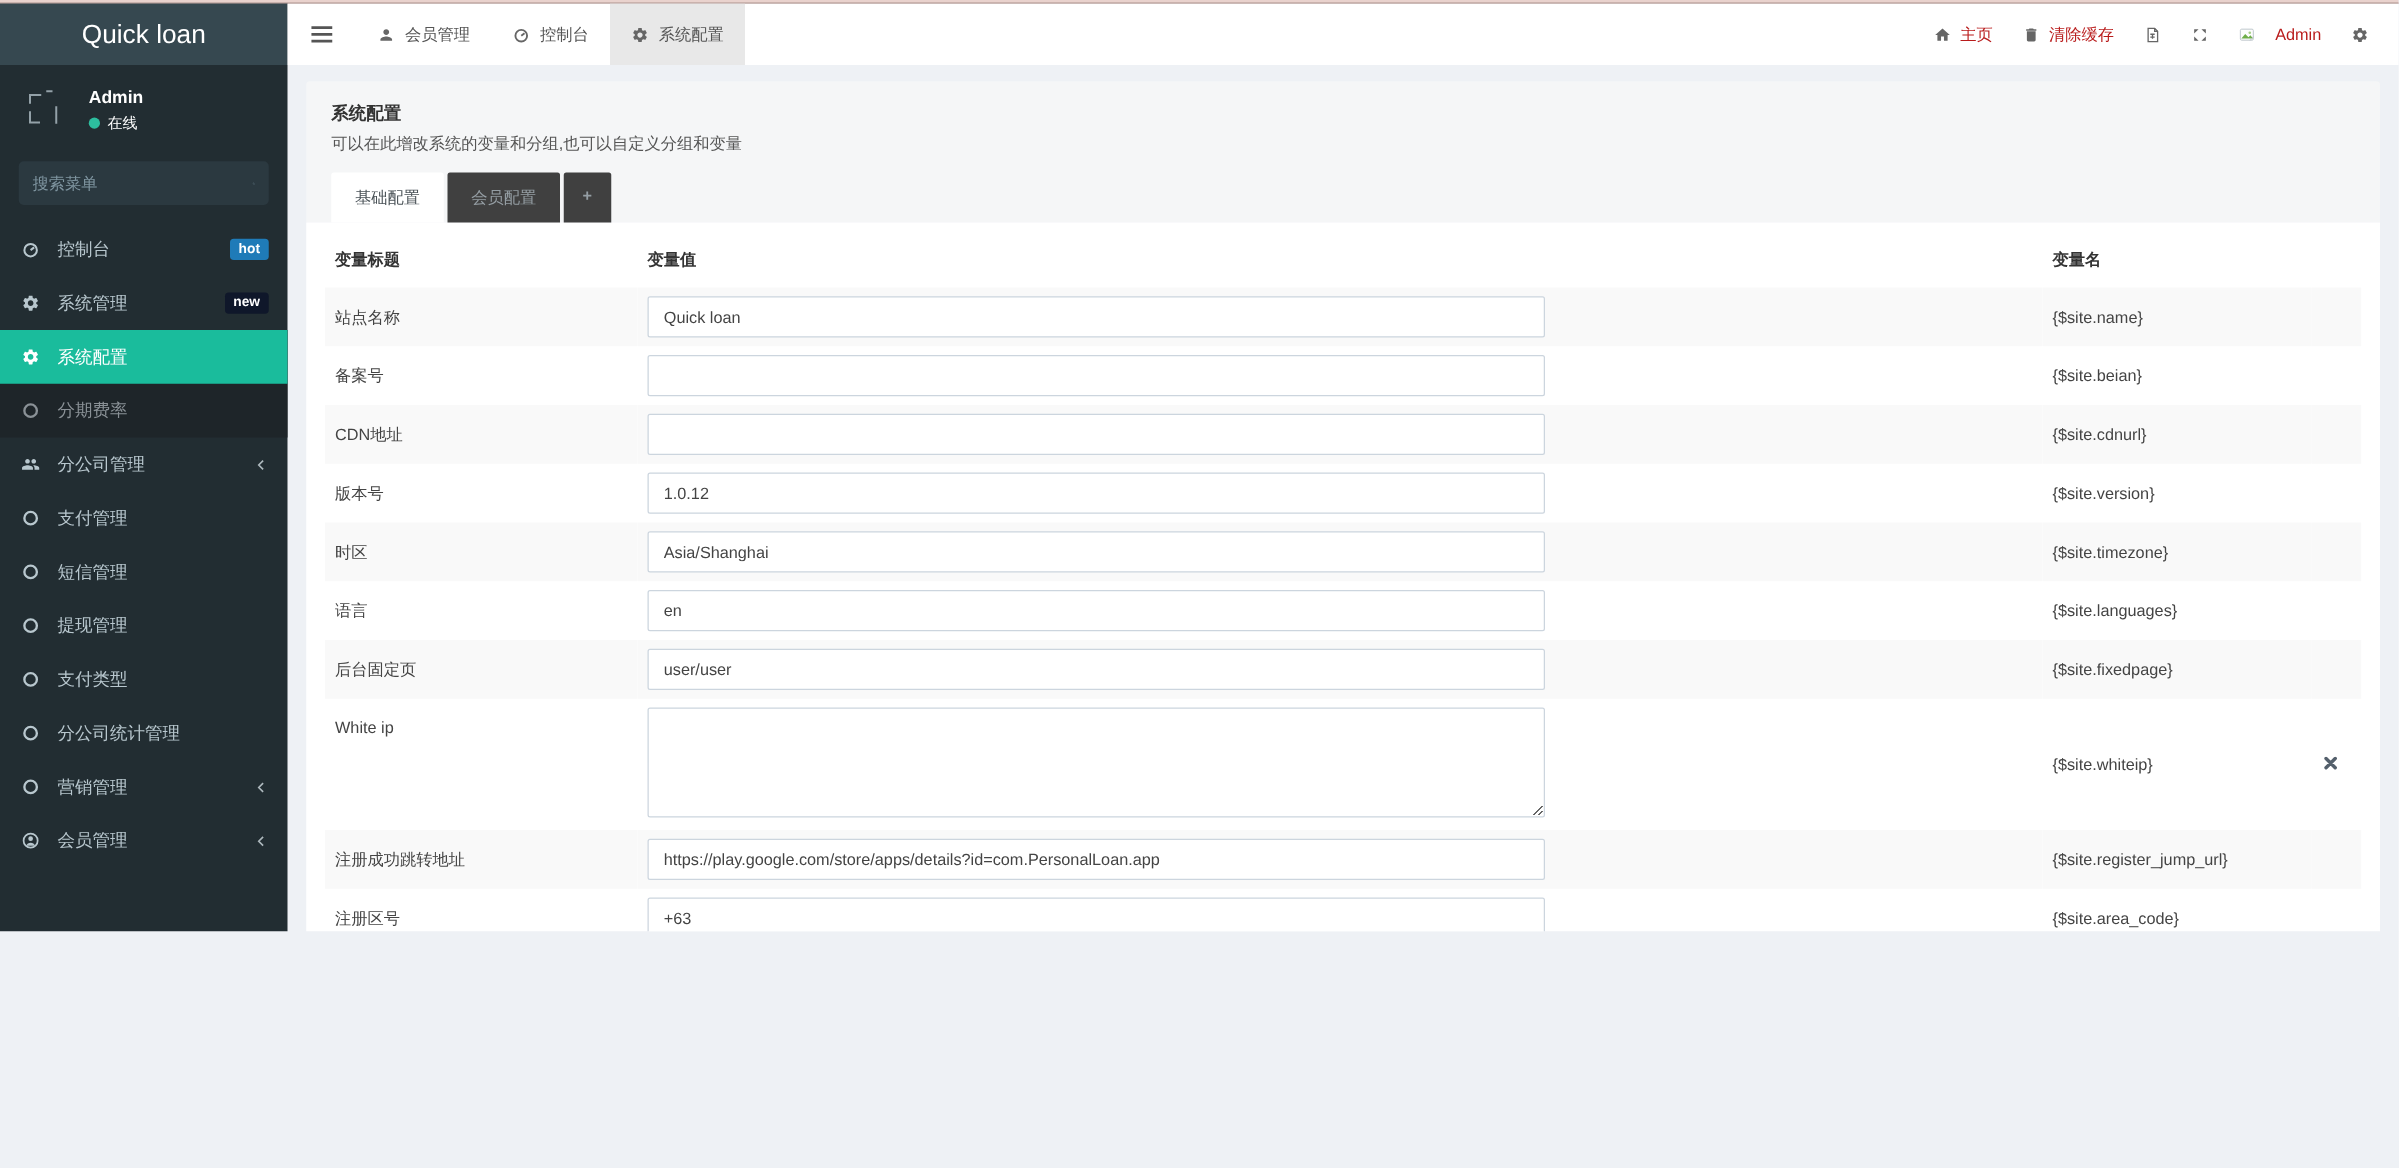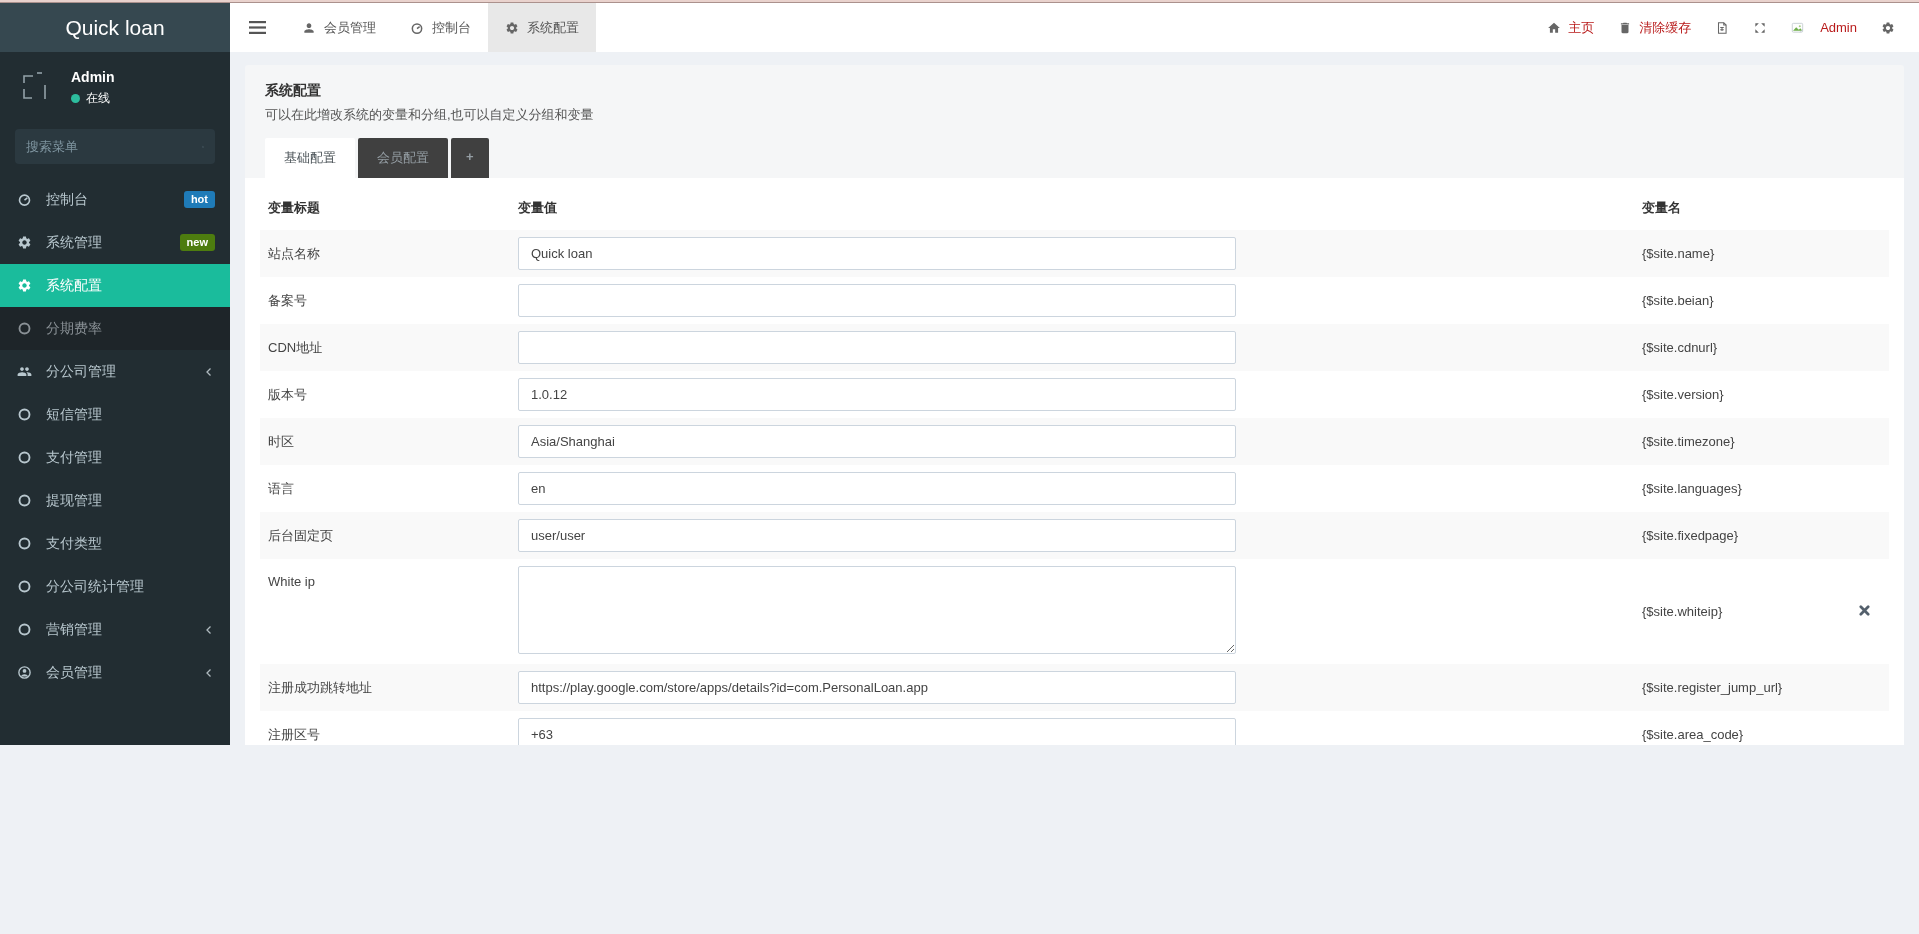--- a/index.html
+++ b/index.html
@@ -20,21 +20,21 @@
   .search-box { margin:6px 15px 14px 15px; background:#2b3940; border-radius:4px; height:35px; display:flex; align-items:center; padding:0 11px; }
   .search-box input { flex:1; background:transparent; border:none; outline:none; color:#f97316; font-size:13px; font-family:inherit; }
   .search-box input::placeholder { color:#7f95a0; }
   .search-icon { width:14px; height:14px; color:#7f95a0; }
   .menu { flex:1; }
   .mi { height:43px; display:flex; align-items:center; padding:0 15px; gap:13px; font-size:14px; cursor:pointer; color:#b8c7ce; }
   .mi-icon { width:18px; min-width:18px; height:16px; display:flex; align-items:center; justify-content:center; }
   .mi-icon svg { width:15px; height:15px; }
   .badge { margin-left:auto; font-size:11px; font-weight:bold; color:#fff; padding:2px 7px; border-radius:3px; line-height:1.2; }
   .badge-hot { background:#1f7bb8; }
-  .badge-new { background:#4d7c0f; }
+  .badge-new { background:#0f172a; }
   .chev { margin-left:auto; width:12px; height:12px; color:#aeb9be; }
   .submenu { background:#1e2529; }
   .submenu .mi { color:#8a9196; }
   .submenu .mi.active { background:#1abc9c; color:#fff; }
 
   
   .main { flex:1; display:flex; flex-direction:column; }
   .topnav { height:49px; background:#fff; display:flex; align-items:stretch; }
   .hamburger { display:flex; align-items:center; padding:0 19px; cursor:pointer; color:#555; }
   .nav-tab { display:flex; align-items:center; gap:8px; padding:0 17px; color:#555; cursor:pointer; font-size:13px; }
@@ -155,29 +155,29 @@
         <svg class="chev" viewBox="0 0 24 24" fill="none" stroke="currentColor" stroke-width="2.6">
             <path d="M15 5 L8 12 L15 19"></path>
           </svg>
       </div>
       <div class="mi">
         <span class="mi-icon">
             <svg viewBox="0 0 24 24" fill="none" stroke="currentColor" stroke-width="3">
               <circle cx="12" cy="12" r="8"></circle>
             </svg>
           </span>
+        <span>支付管理</span>
+      </div>
+      <div class="mi">
+        <span class="mi-icon">
+            <svg viewBox="0 0 24 24" fill="none" stroke="currentColor" stroke-width="3">
+              <circle cx="12" cy="12" r="8"></circle>
+            </svg>
+          </span>
         <span>短信管理</span>
-      </div>
-      <div class="mi">
-        <span class="mi-icon">
-            <svg viewBox="0 0 24 24" fill="none" stroke="currentColor" stroke-width="3">
-              <circle cx="12" cy="12" r="8"></circle>
-            </svg>
-          </span>
-        <span>支付管理</span>
       </div>
       <div class="mi">
         <span class="mi-icon">
             <svg viewBox="0 0 24 24" fill="none" stroke="currentColor" stroke-width="3">
               <circle cx="12" cy="12" r="8"></circle>
             </svg>
           </span>
         <span>提现管理</span>
       </div>
       <div class="mi">

